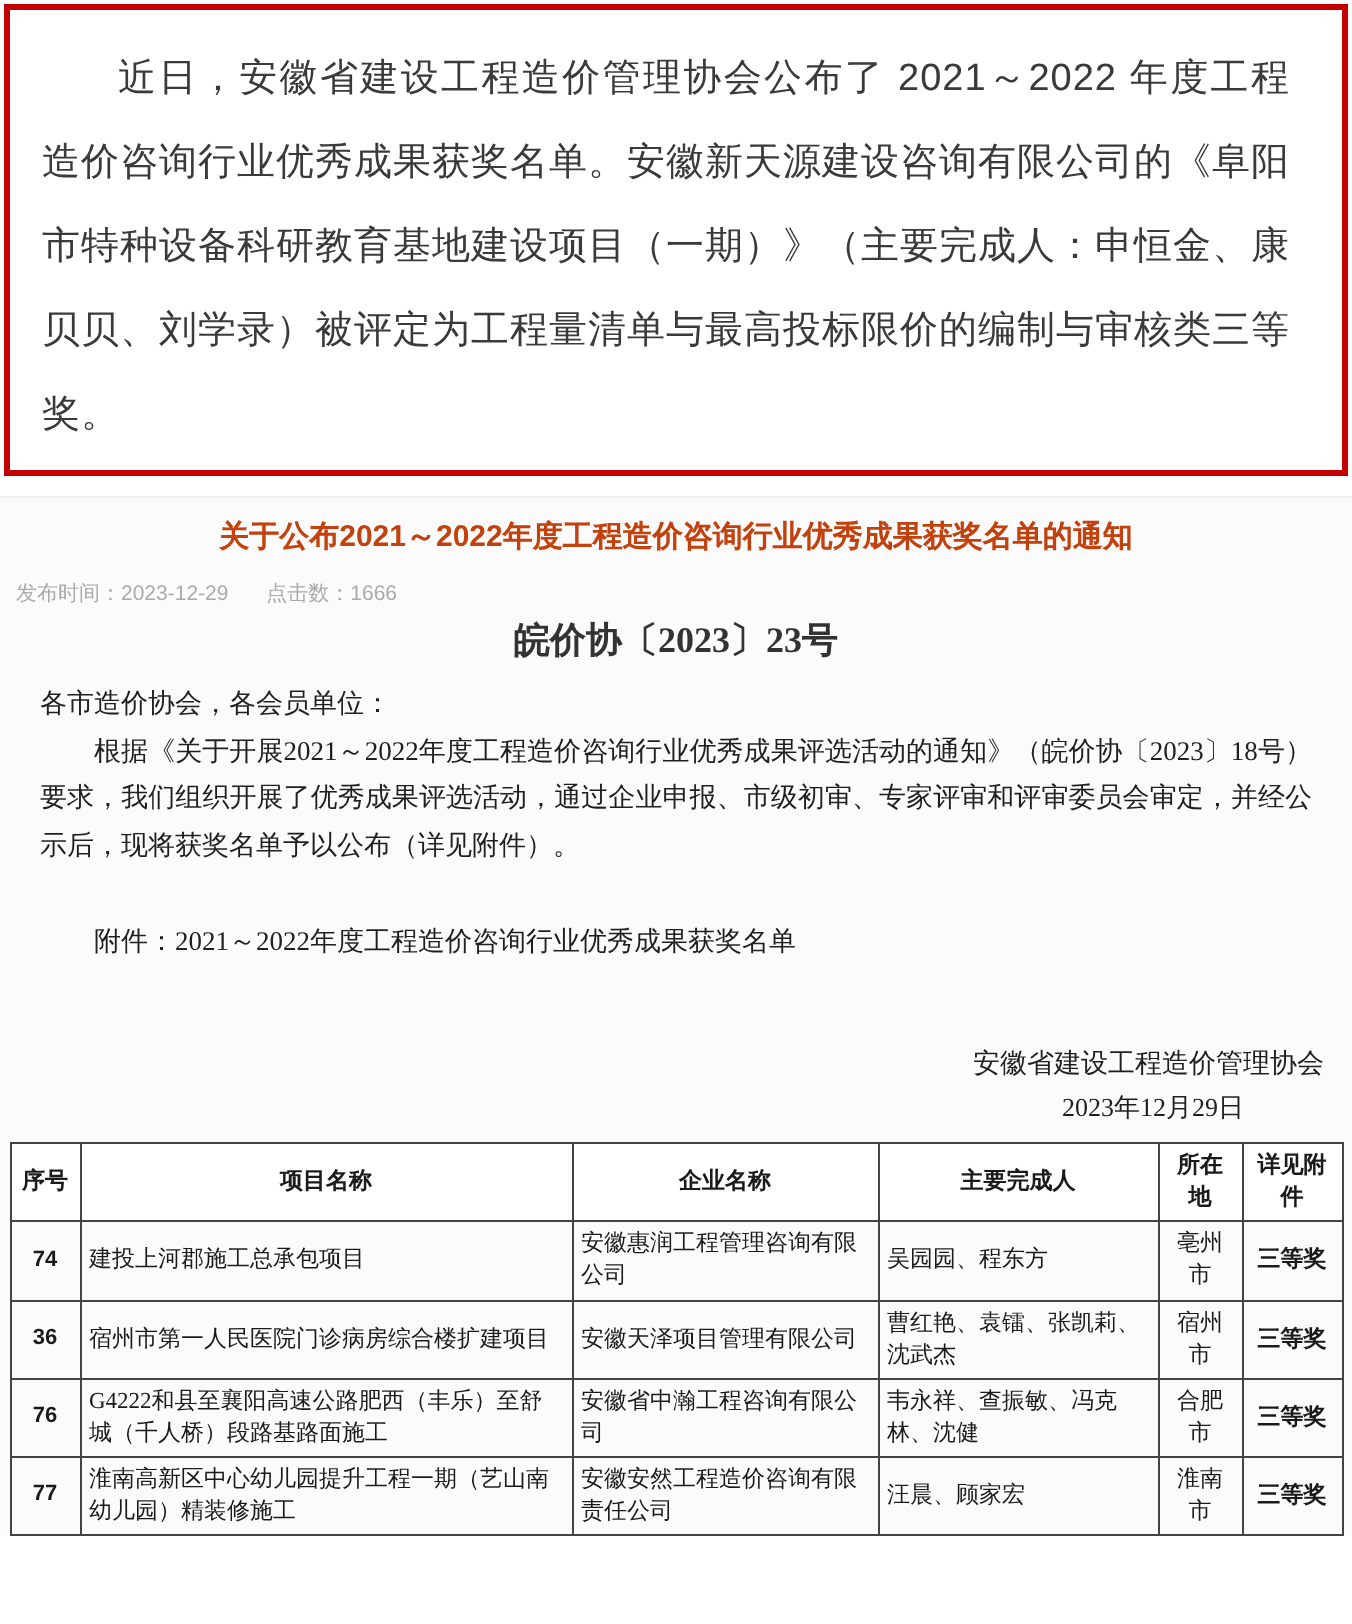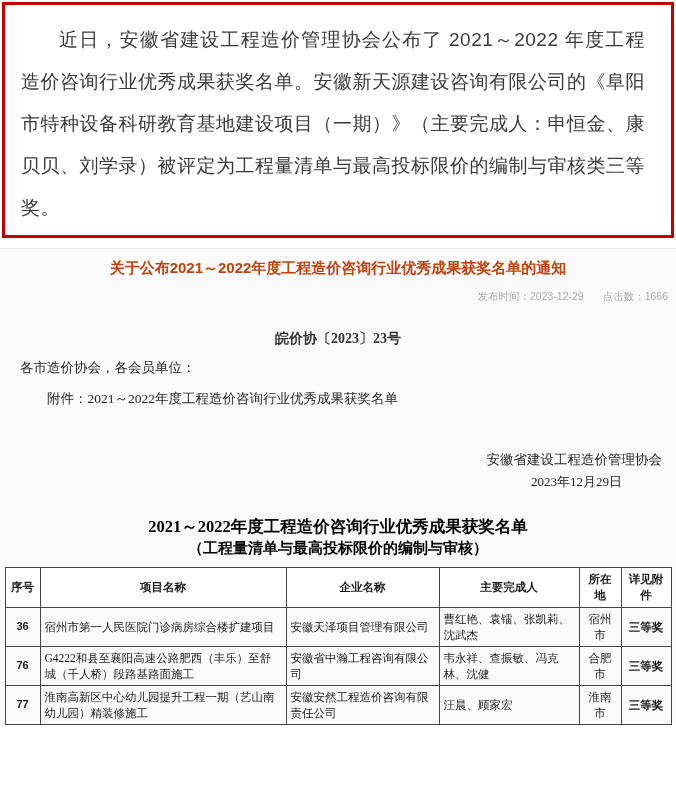--- a/index.html
+++ b/index.html
@@ -27,37 +27,37 @@
   .announcement {
     position:absolute; left:0; top:248px; width:676px;
     background:#fbfbfb; border-top:1px solid #f0f0f0;
     box-sizing:border-box;
   }
   .ann-title {
     margin-top:10px; text-align:center;
     color:#c2410c; font-weight:bold; font-size:15px;
   }
   .ann-meta {
-    margin-top:12px; text-align:right;
+    margin-top:12px; text-align:left;
     color:#aaaaaa; font-size:10.5px;
   }
   .ann-meta span { margin:0 8px; }
   .doc-number {
-    margin-top:26px; text-align:center;
+    margin-top:4px; text-align:center;
     font-family:"Liberation Serif", serif;
-    font-weight:bold; font-size:14px; color:#333333;
+    font-weight:bold; font-size:18px; color:#333333;
   }
   .ann-body {
     margin-top:8px; padding:0 20px;
     font-family:"Liberation Serif", serif;
     font-size:13.5px; color:#1f1f1f; line-height:1.75;
     text-align:justify;
   }
   .para-indent { text-indent:2em; }
-  .attachment { margin-top:7px; text-indent:2em; }
+  .attachment { margin-top:24px; text-indent:2em; }
   .signature {
     margin-top:41px; padding-right:14px;
     text-align:right;
     font-family:"Liberation Serif", serif;
     font-size:13.5px; color:#1f1f1f;
   }
   .sign-date { padding-right:40px; margin-top:4px; font-size:13px; }
 
   
   .table-title {
@@ -110,32 +110,29 @@
 
   <div class="ann-meta">
     <span>发布时间：2023-12-29</span>
     <span>点击数：1666</span>
   </div>
 
   <div class="doc-number">皖价协〔2023〕23号</div>
 
   <div class="ann-body">
     <div>各市造价协会，各会员单位：</div>
+    <div class="para-indent">根据《关于开展2021～2022年度工程造价咨询行业优秀成果评选活动的通知》（皖价协〔2023〕18号）要求，我们组织开展了优秀成果评选活动，通过企业申报、市级初审、专家评审和评审委员会审定，并经公示后，现将获奖名单予以公布（详见附件）。</div>
     <div class="attachment">附件：2021～2022年度工程造价咨询行业优秀成果获奖名单</div>
   </div>
 
   <div class="signature">
     <div>安徽省建设工程造价管理协会</div>
     <div class="sign-date">2023年12月29日</div>
   </div>
 
-  <div class="table-title">
-    <div class="line1">2021～2022年度工程造价咨询行业优秀成果获奖名单</div>
-    <div class="line2">（工程量清单与最高投标限价的编制与审核）</div>
-  </div>
 
   <table class="award">
     <colgroup>
       <col class="col-seq">
         <col class="col-proj">
         <col class="col-comp">
       <col class="col-ppl">
         <col class="col-city">
         <col class="col-awd">
     </colgroup>
@@ -143,20 +140,28 @@
       <tr>
         <th>序号</th>
         <th>项目名称</th>
         <th>企业名称</th>
         <th>主要完成人</th>
         <th>所在地</th>
         <th>详见附件</th>
       </tr>
     </thead>
     <tbody>
+        <tr>
+          <td class="c-seq">74</td>
+          <td class="c-proj">建投上河郡施工总承包项目</td>
+          <td class="c-comp">安徽惠润工程管理咨询有限公司</td>
+          <td class="c-ppl">吴园园、程东方</td>
+          <td class="c-city">亳州市</td>
+          <td class="c-award">三等奖</td>
+        </tr>
         <tr>
           <td class="c-seq">36</td>
           <td class="c-proj">宿州市第一人民医院门诊病房综合楼扩建项目</td>
           <td class="c-comp">安徽天泽项目管理有限公司</td>
           <td class="c-ppl">曹红艳、袁镭、张凯莉、沈武杰</td>
           <td class="c-city">宿州市</td>
           <td class="c-award">三等奖</td>
         </tr>
         <tr>
           <td class="c-seq">76</td>

